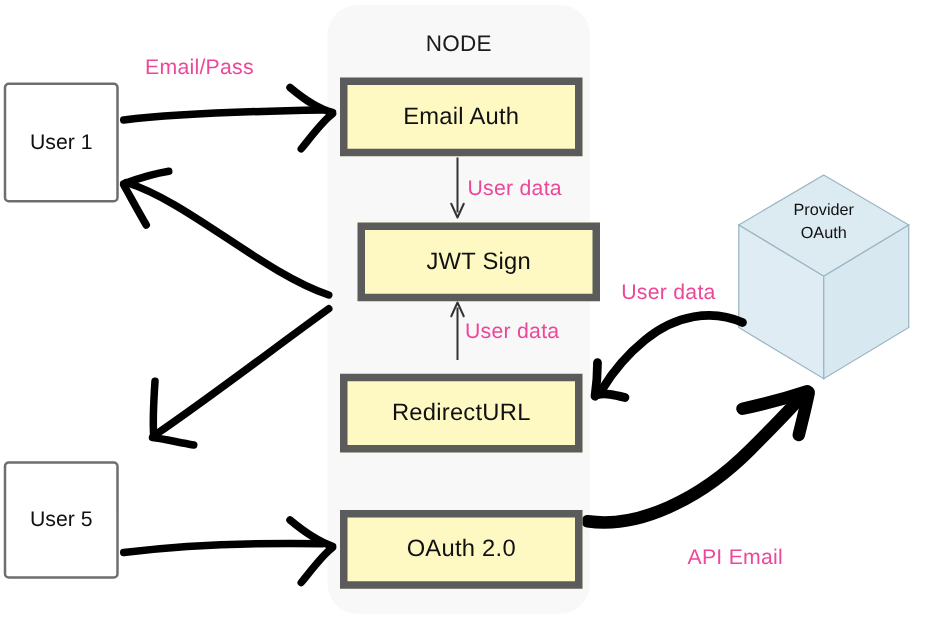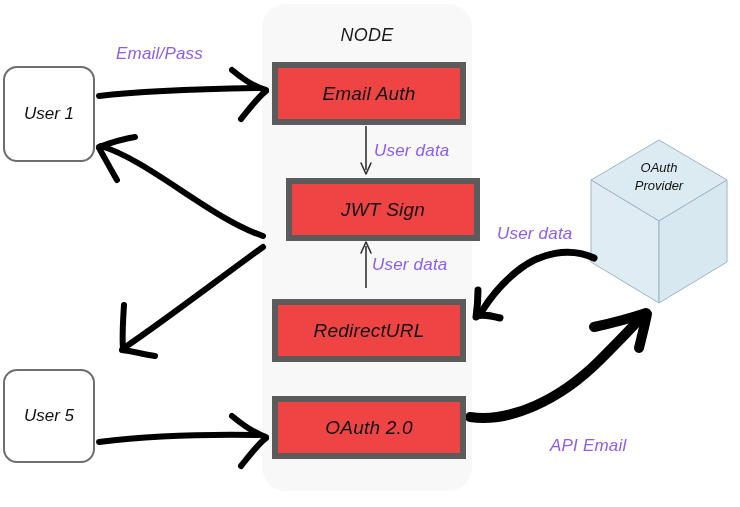--- a/index.html
+++ b/index.html
@@ -7,21 +7,20 @@
     padding: 0;
     background: #ffffff;
   }
   #canvas {
     position: relative;
     width: 740px;
     height: 507px;
     background: #ffffff;
     font-family: "Liberation Sans", sans-serif;
     overflow: hidden;
-    font-style: italic;
   }
   #svg-layer {
     position: absolute;
     left: 0;
     top: 0;
     width: 740px;
     height: 507px;
   }
   
   .node-region {
@@ -33,48 +32,48 @@
     position: absolute;
     width: 100%;
     text-align: center;
     font-size: 18px;
     color: #1b1b1b;
     letter-spacing: .2px;
   }
   
   .proc-box {
     position: absolute;
-    background: #ef4444;
+    background: #fef9c3;
     border: 6px solid #5b5b5b;
     box-sizing: border-box;
     display: flex;
     align-items: center;
     justify-content: center;
     font-size: 19px;
     color: #101010;
     letter-spacing: .2px;
   }
   
   .user-box {
     position: absolute;
     background: #ffffff;
     border: 2px solid #6e6e6e;
-    border-radius: 14px;
+    border-radius: 4px;
     box-sizing: border-box;
     display: flex;
     align-items: center;
     justify-content: center;
     font-size: 17px;
     color: #101010;
   }
   
   .edge-label {
     position: absolute;
     font-size: 17px;
-    color: #8b5cf6;
+    color: #ec4899;
     white-space: nowrap;
     letter-spacing: .2px;
   }
   
   .cube-label {
     position: absolute;
     text-align: center;
     font-size: 13px;
     color: #101010;
     line-height: 1.35;
@@ -152,35 +151,35 @@
   </div>
 
   <div class="proc-box" style="left:266px; top:178px; width:194px; height:63px;margin-left:20px;">
     <span>JWT Sign</span>
   </div>
 
   <div class="proc-box" style="left:272px; top:299px; width:194px; height:63px;">
     <span>RedirectURL</span>
   </div>
 
-  <div class="proc-box" style="left:272px; top:396px; width:194px; height:63px;">
+  <div class="proc-box" style="left:272px; top:408px; width:194px; height:63px;">
     <span>OAuth 2.0</span>
   </div>
 
   <div class="user-box" style="left:3px; top:66px; width:92px; height:96px;">
     <span>User 1</span>
   </div>
 
   <div class="user-box" style="left:3px; top:369px; width:92px; height:94px;">
     <span>User 5</span>
   </div>
 
   <div class="cube-label" style="left:609px; top:159px; width:100px;">
+    <div>Provider</div>
     <div>OAuth</div>
-    <div>Provider</div>
   </div>
 
   <div class="edge-label" style="left:116px; top:44px;">Email/Pass</div>
 
   <div class="edge-label" style="left:374px; top:141px;">User data</div>
 
 
   <div class="edge-label" style="left:372px; top:255px;">User data</div>
 
   <div class="edge-label" style="left:497px; top:224px;">User data</div>

